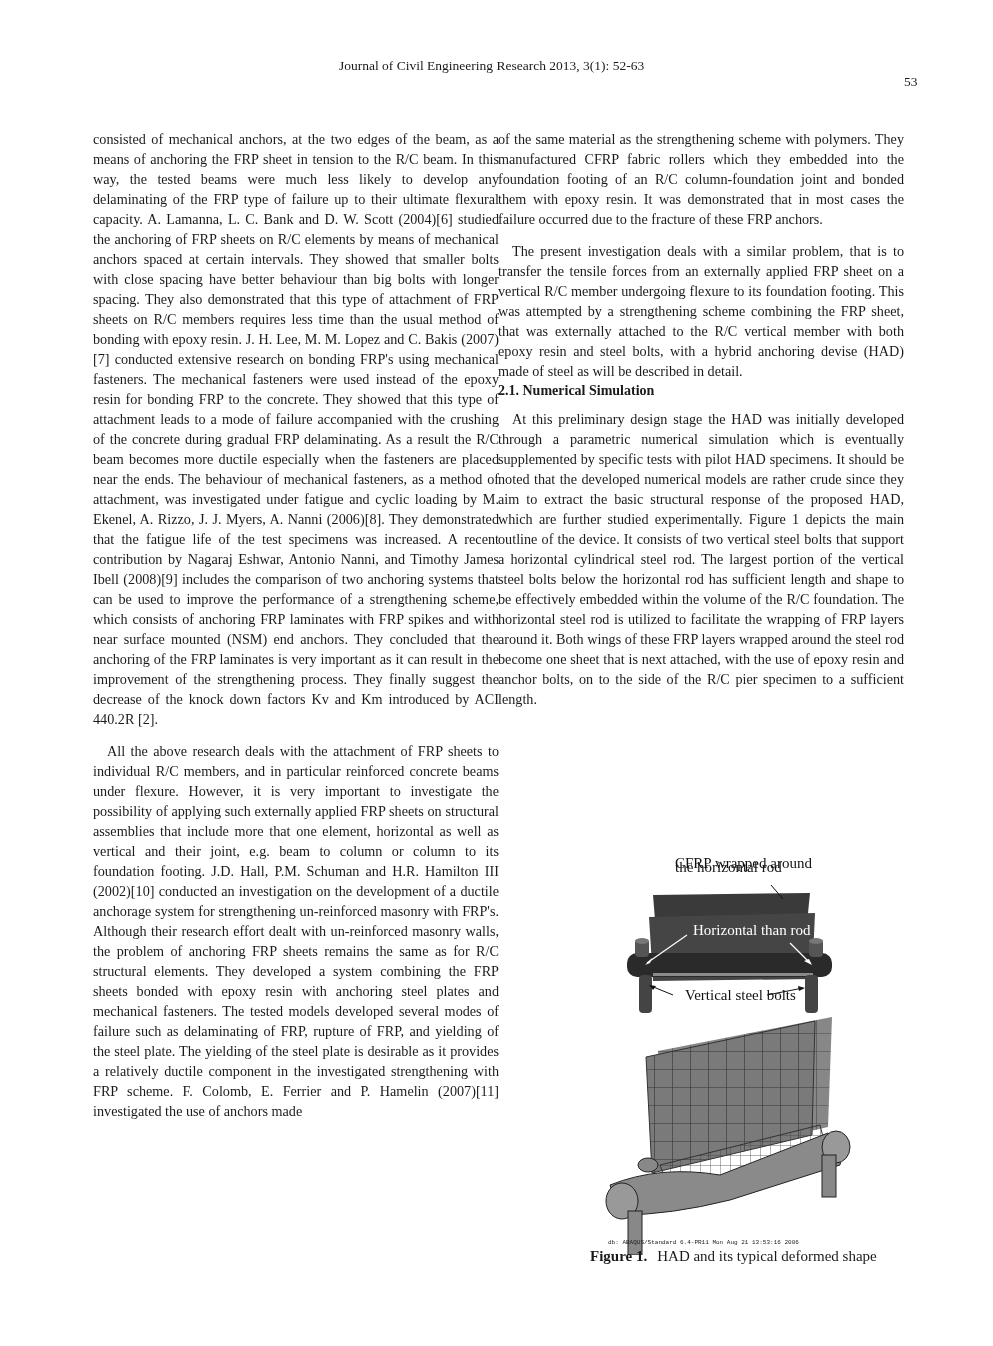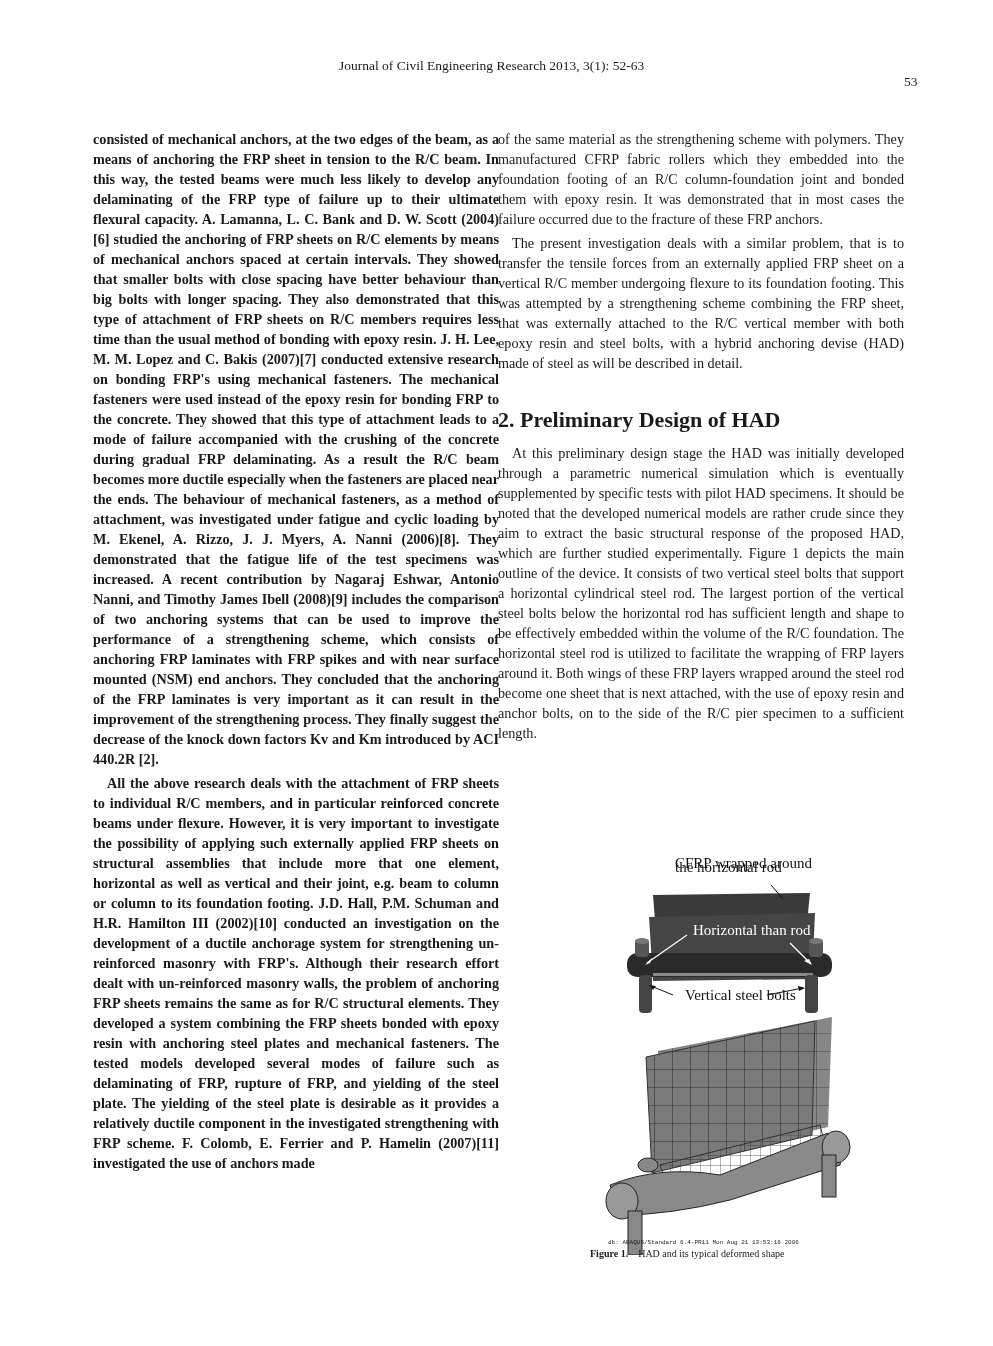--- a/index.html
+++ b/index.html
@@ -3,56 +3,56 @@
 <meta charset="utf-8">
 <style>
   html, body { margin:0; padding:0; background:#ffffff; }
   body { width:993px; height:1346px; position:relative; overflow:hidden;
          font-family:"Liberation Serif","DejaVu Serif",serif; color:#1a1a1a; }
   .header { position:absolute; top:58px; left:0; width:892px; height:20px; font-size:13.5px; }
   .header .journal { position:absolute; left:339px; top:0; }
   .header .pageno { position:absolute; left:904px; top:16px; }
   .col { position:absolute; top:129px; width:406px; font-size:14.2px; line-height:20px;
          text-align:justify; }
-  .col.left { left:93px;font-weight:bold; }
+  .col.left { left:93px; }
   .col.right { left:498px; }
   .col p { margin:0; text-indent:0; }
   .col p.indent { text-indent:14px; }
-  .col p + p { margin-top:4px; }
+  .col p + p { margin-top:12px; }
   h2.section { font-family:"Liberation Serif",serif; font-size:22px; font-weight:bold;
                margin:34px 0 10px 0; line-height:26px; text-align:left; }
   h3.subsection { font-family:"Liberation Serif",serif; font-size:14px; font-weight:bold;
                   margin:0 0 8px 0; line-height:20px; text-align:left; }
   .figure { position:absolute; left:600px; top:855px; width:260px; }
   .fig-top { position:relative; width:240px; height:160px; margin-left:5px; }
   .fig-bottom { position:relative; width:260px; height:240px; margin-top:0; }
   .callout { position:absolute; font-size:15px; line-height:13px; color:#111;
              font-family:"Liberation Serif",serif; white-space:nowrap; }
   .callout.white { color:#fff; }
-  .caption { position:absolute; left:590px; top:1248px; font-size:10px; white-space:nowrap; }
+  .caption { position:absolute; left:590px; top:1248px; font-size:15px; white-space:nowrap; }
   .caption b { font-weight:bold; margin-right:10px; }
   .stamp { position:absolute; font-size:6px; color:#222; font-family:"Liberation Mono",monospace; white-space:nowrap; }
 </style>
 </head>
 <body>
 
 <div class="header">
   <span class="journal">Journal of Civil Engineering Research 2013, 3(1): 52-63</span>
   <span class="pageno">53</span>
 </div>
 
 <div class="col left">
   <p>consisted of mechanical anchors, at the two edges of the beam, as a means of anchoring the FRP sheet in tension to the R/C beam. In this way, the tested beams were much less likely to develop any delaminating of the FRP type of failure up to their ultimate flexural capacity. A. Lamanna, L. C. Bank and D. W. Scott (2004)[6] studied the anchoring of FRP sheets on R/C elements by means of mechanical anchors spaced at certain intervals. They showed that smaller bolts with close spacing have better behaviour than big bolts with longer spacing. They also demonstrated that this type of attachment of FRP sheets on R/C members requires less time than the usual method of bonding with epoxy resin. J. H. Lee, M. M. Lopez and C. Bakis (2007)[7] conducted extensive research on bonding FRP's using mechanical fasteners. The mechanical fasteners were used instead of the epoxy resin for bonding FRP to the concrete. They showed that this type of attachment leads to a mode of failure accompanied with the crushing of the concrete during gradual FRP delaminating. As a result the R/C beam becomes more ductile especially when the fasteners are placed near the ends. The behaviour of mechanical fasteners, as a method of attachment, was investigated under fatigue and cyclic loading by M. Ekenel, A. Rizzo, J. J. Myers, A. Nanni (2006)[8]. They demonstrated that the fatigue life of the test specimens was increased. A recent contribution by Nagaraj Eshwar, Antonio Nanni, and Timothy James Ibell (2008)[9] includes the comparison of two anchoring systems that can be used to improve the performance of a strengthening scheme, which consists of anchoring FRP laminates with FRP spikes and with near surface mounted (NSM) end anchors. They concluded that the anchoring of the FRP laminates is very important as it can result in the improvement of the strengthening process. They finally suggest the decrease of the knock down factors Kv and Km introduced by ACI 440.2R [2].</p>
   <p class="indent">All the above research deals with the attachment of FRP sheets to individual R/C members, and in particular reinforced concrete beams under flexure.  However, it is very important to investigate the possibility of applying such externally applied FRP sheets on structural assemblies that include more that one element, horizontal as well as vertical and their joint, e.g. beam to column or column to its foundation footing. J.D. Hall, P.M. Schuman and H.R. Hamilton III (2002)[10] conducted an investigation on the development of a ductile anchorage system for strengthening un-reinforced masonry with FRP's. Although their research effort dealt with un-reinforced masonry walls, the problem of anchoring FRP sheets remains the same as for R/C structural elements. They developed a system combining the FRP sheets bonded with epoxy resin with anchoring steel plates and mechanical fasteners. The tested models developed several modes of failure such as delaminating of FRP, rupture of FRP, and yielding of the steel plate. The yielding of the steel plate is desirable as it provides a relatively ductile component in the investigated strengthening with FRP scheme. F. Colomb, E. Ferrier and P. Hamelin (2007)[11] investigated the use of anchors made</p>
 </div>
 
 <div class="col right">
   <p>of the same material as the strengthening scheme with polymers. They manufactured CFRP fabric rollers which they embedded into the foundation footing of an R/C column-foundation joint and bonded them with epoxy resin. It was demonstrated that in most cases the failure occurred due to the fracture of these FRP anchors.</p>
   <p class="indent">The present investigation deals with a similar problem, that is to transfer the tensile forces from an externally applied FRP sheet on a vertical R/C member undergoing flexure to its foundation footing. This was attempted by a strengthening scheme combining the FRP sheet, that was externally attached to the R/C vertical member with both epoxy resin and steel bolts, with a hybrid anchoring devise (HAD) made of steel as will be described in detail.</p>
-  <h2 class="section">2. Preliminary Design of HAD</h2>
+  <h3 class="subsection">2.1. Numerical Simulation</h3>
   <p class="indent">At this preliminary design stage the HAD was initially developed through a parametric numerical simulation which is eventually supplemented by specific tests with pilot HAD specimens. It should be noted that the developed numerical models are rather crude since they aim to extract the basic structural response of the proposed HAD, which are further studied experimentally. Figure 1 depicts the main outline of the device. It consists of two vertical steel bolts that support a horizontal cylindrical steel rod. The largest portion of the vertical steel bolts below the horizontal rod has sufficient length and shape to be effectively embedded within the volume of the R/C foundation. The horizontal steel rod is utilized to facilitate the wrapping of FRP layers around it. Both wings of these FRP layers wrapped around the steel rod become one sheet that is next attached, with the use of epoxy resin and anchor bolts, on to the side of the R/C pier specimen to a sufficient length.</p>
 </div>
 
 <div class="figure">
 
   <div class="fig-top">
     <svg width="240" height="160" viewBox="0 0 240 160">
 
       <polygon points="48,40 205,38 200,88 52,90" fill="#3a3a3a"></polygon>
 

